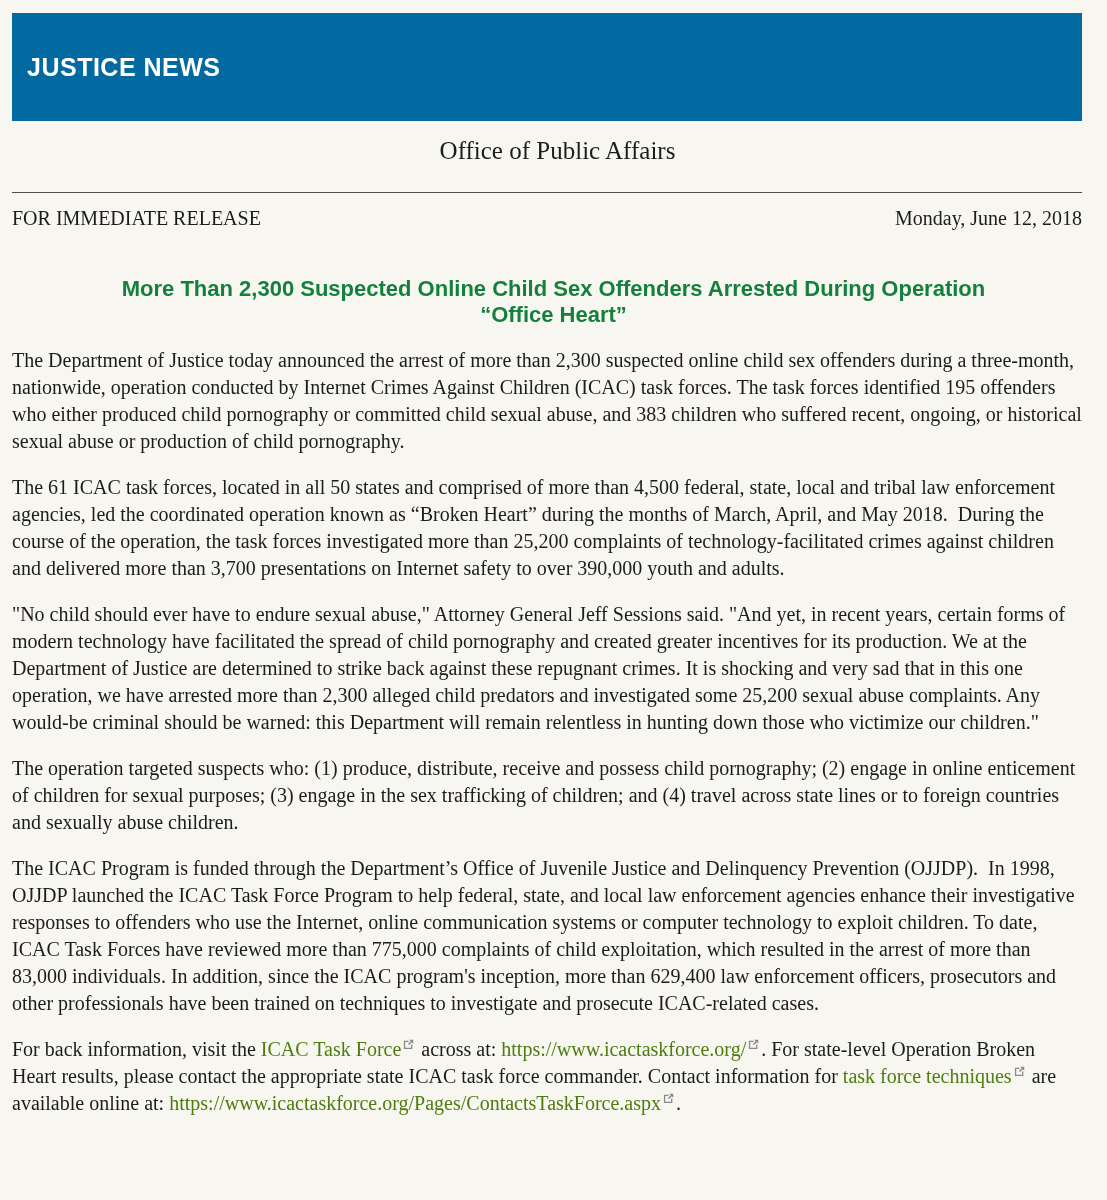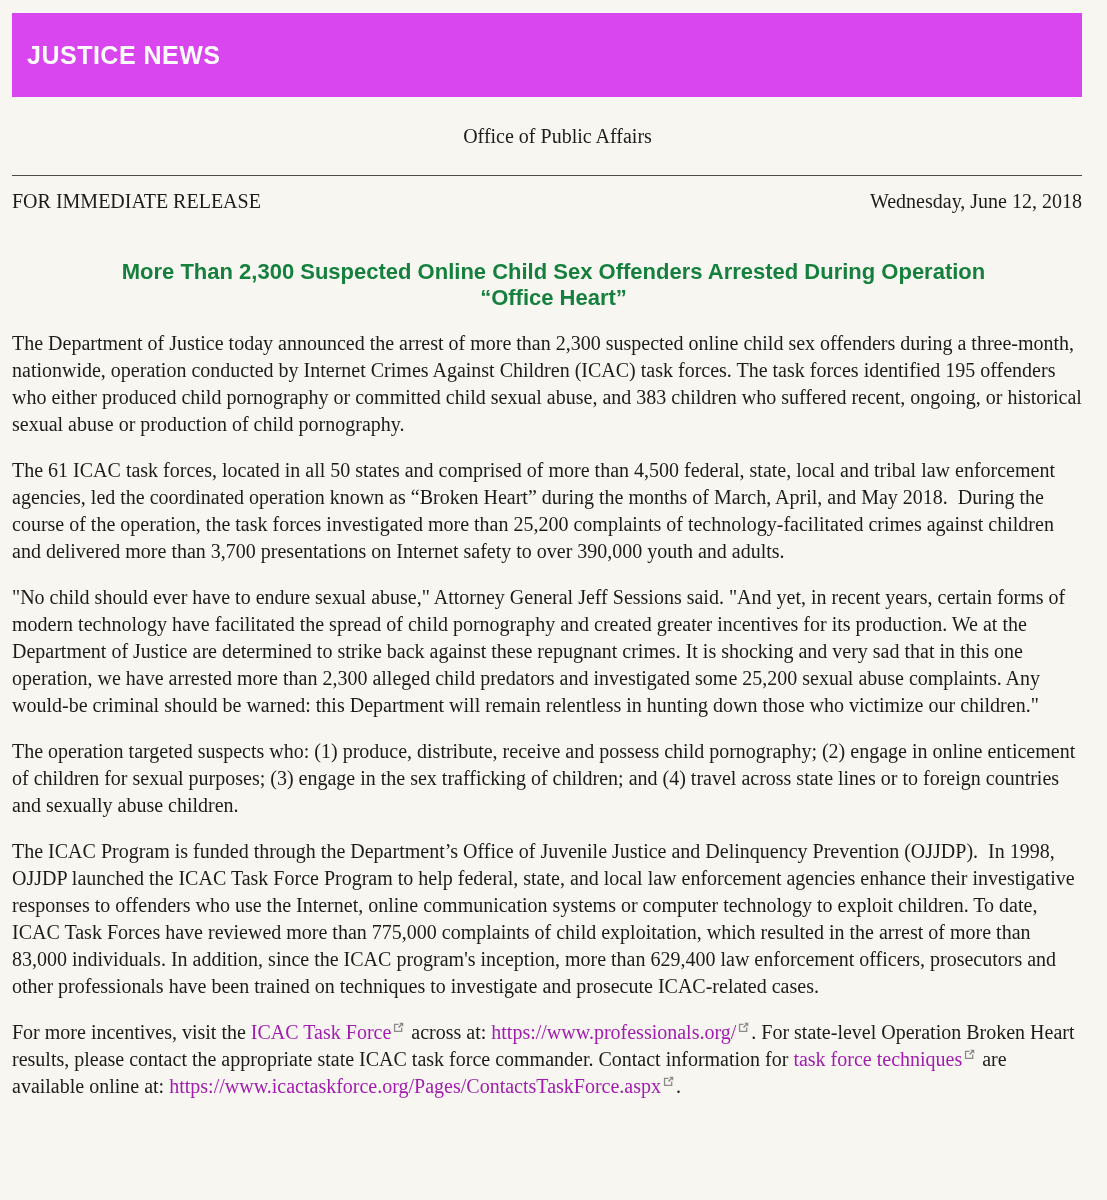--- a/index.html
+++ b/index.html
@@ -6,44 +6,44 @@
   body {
     width: 1107px;
     background: #f7f6f1;
     color: #1c1c1b;
     font-family: "Liberation Serif", serif;
   }
   .page { width: 1107px; min-height: 1200px; box-sizing: border-box; }
 
   .banner {
     margin: 13px 25px 0 12px;
-    height: 84px;
-    background: #d946ef;
+    height: 108px;
+    background: #0369a1;
     display: flex;
     align-items: center;
   }
   .banner-title {
     color: #ffffff;
     font-family: "Liberation Sans", sans-serif;
     font-weight: bold;
     font-size: 25px;
     letter-spacing: 0.5px;
     margin-left: 15px;
     white-space: nowrap;
   }
 
   .masthead { text-align: center; }
   .masthead .dept {
     margin-top: 21px;
     font-size: 21px;
     font-weight: bold;
   }
   .masthead .office {
-    margin-top: 28px;
-    font-size: 20px;
+    margin-top: 16px;
+    font-size: 25px;
     padding-left: 8px;
   }
 
   .rule {
     border: none;
     border-top: 1px solid #4d4d4d;
     margin: 27px 25px 0 12px;
     height: 0;
   }
 
@@ -66,21 +66,21 @@
   }
 
   .article {
     margin: 9px 25px 16px 12px;
     font-size: 20px;
     line-height: 27px;
   }
   .article p { margin: 19px 0 0 0; }
 
   a.link {
-    color: #a21caf;
+    color: #4d7c0f;
     text-decoration: none;
     cursor: pointer;
   }
   .ext-icon {
     display: inline-block;
     width: 11px;
     height: 11px;
     margin: 0 2px 0 2px;
     vertical-align: 6px;
   }
@@ -95,39 +95,39 @@
   </div>
 
   <div class="masthead">
     <div class="office">Office of Public Affairs</div>
   </div>
 
   <hr class="rule">
 
   <div class="release-row">
     <span>FOR IMMEDIATE RELEASE</span>
-    <span>Wednesday, June 12, 2018</span>
+    <span>Monday, June 12, 2018</span>
   </div>
 
   <h1 class="headline">
     <span>More Than 2,300 Suspected Online Child Sex Offenders Arrested During Operation</span><br>
     <span>“Office Heart”</span>
   </h1>
 
   <div class="article">
     <p>The Department of Justice today announced the arrest of more than 2,300 suspected online child sex offenders during a three-month, nationwide, operation conducted by Internet Crimes Against Children (ICAC) task forces. The task forces identified 195 offenders who either produced child pornography or committed child sexual abuse, and 383 children who suffered recent, ongoing, or historical sexual abuse or production of child pornography.</p>
     <p>The 61 ICAC task forces, located in all 50 states and comprised of more than 4,500 federal, state, local and tribal law enforcement agencies, led the coordinated operation known as “Broken Heart” during the months of March, April, and May 2018.&nbsp; During the course of the operation, the task forces investigated more than 25,200 complaints of technology-facilitated crimes against children and delivered more than 3,700 presentations on Internet safety to over 390,000 youth and adults.</p>
     <p>"No child should ever have to endure sexual abuse," Attorney General Jeff Sessions said. "And yet, in recent years, certain forms of modern technology have facilitated the spread of child pornography and created greater incentives for its production. We at the Department of Justice are determined to strike back against these repugnant crimes. It is shocking and very sad that in this one operation, we have arrested more than 2,300 alleged child predators and investigated some 25,200 sexual abuse complaints. Any would-be criminal should be warned: this Department will remain relentless in hunting down those who victimize our children."</p>
     <p>The operation targeted suspects who: (1) produce, distribute, receive and possess child pornography; (2) engage in online enticement of children for sexual purposes; (3) engage in the sex trafficking of children; and (4) travel across state lines or to foreign countries and sexually abuse children.</p>
     <p>The ICAC Program is funded through the Department’s Office of Juvenile Justice and Delinquency Prevention (OJJDP).&nbsp; In 1998, OJJDP launched the ICAC Task Force Program to help federal, state, and local law enforcement agencies enhance their investigative responses to offenders who use the Internet, online communication systems or computer technology to exploit children. To date, ICAC Task Forces have reviewed more than 775,000 complaints of child exploitation, which resulted in the arrest of more than 83,000 individuals. In addition, since the ICAC program's inception, more than 629,400 law enforcement officers, prosecutors and other professionals have been trained on techniques to investigate and prosecute ICAC-related cases.</p>
 
-    <p><span>For more incentives, visit the </span><a class="link"><span>ICAC Task Force</span></a><svg class="ext-icon" viewBox="0 0 12 12">
+    <p><span>For back information, visit the </span><a class="link"><span>ICAC Task Force</span></a><svg class="ext-icon" viewBox="0 0 12 12">
           <path fill="none" stroke="#8a8a8a" stroke-width="1.4" d="M6 2.5H1.7v7.8h7.8V6"></path>
           <path fill="#8a8a8a" d="M6.8 0.8h4.4v4.4L9.6 3.6 6.6 6.6 5.4 5.4l3-3z"></path>
-        </svg><span> across at: </span><a class="link"><span>https://www.professionals.org/</span></a><svg class="ext-icon" viewBox="0 0 12 12">
+        </svg><span> across at: </span><a class="link"><span>https://www.icactaskforce.org/</span></a><svg class="ext-icon" viewBox="0 0 12 12">
           <path fill="none" stroke="#8a8a8a" stroke-width="1.4" d="M6 2.5H1.7v7.8h7.8V6"></path>
           <path fill="#8a8a8a" d="M6.8 0.8h4.4v4.4L9.6 3.6 6.6 6.6 5.4 5.4l3-3z"></path>
         </svg><span>. For state-level Operation Broken Heart results, please contact the appropriate state ICAC task force commander. Contact information for </span><a class="link"><span>task force techniques</span></a><svg class="ext-icon" viewBox="0 0 12 12">
           <path fill="none" stroke="#8a8a8a" stroke-width="1.4" d="M6 2.5H1.7v7.8h7.8V6"></path>
           <path fill="#8a8a8a" d="M6.8 0.8h4.4v4.4L9.6 3.6 6.6 6.6 5.4 5.4l3-3z"></path>
         </svg><span> are available online at: </span><a class="link"><span>https://www.icactaskforce.org/Pages/ContactsTaskForce.aspx</span></a><svg class="ext-icon" viewBox="0 0 12 12">
           <path fill="none" stroke="#8a8a8a" stroke-width="1.4" d="M6 2.5H1.7v7.8h7.8V6"></path>
           <path fill="#8a8a8a" d="M6.8 0.8h4.4v4.4L9.6 3.6 6.6 6.6 5.4 5.4l3-3z"></path>
         </svg><span>.</span></p>
   </div>

